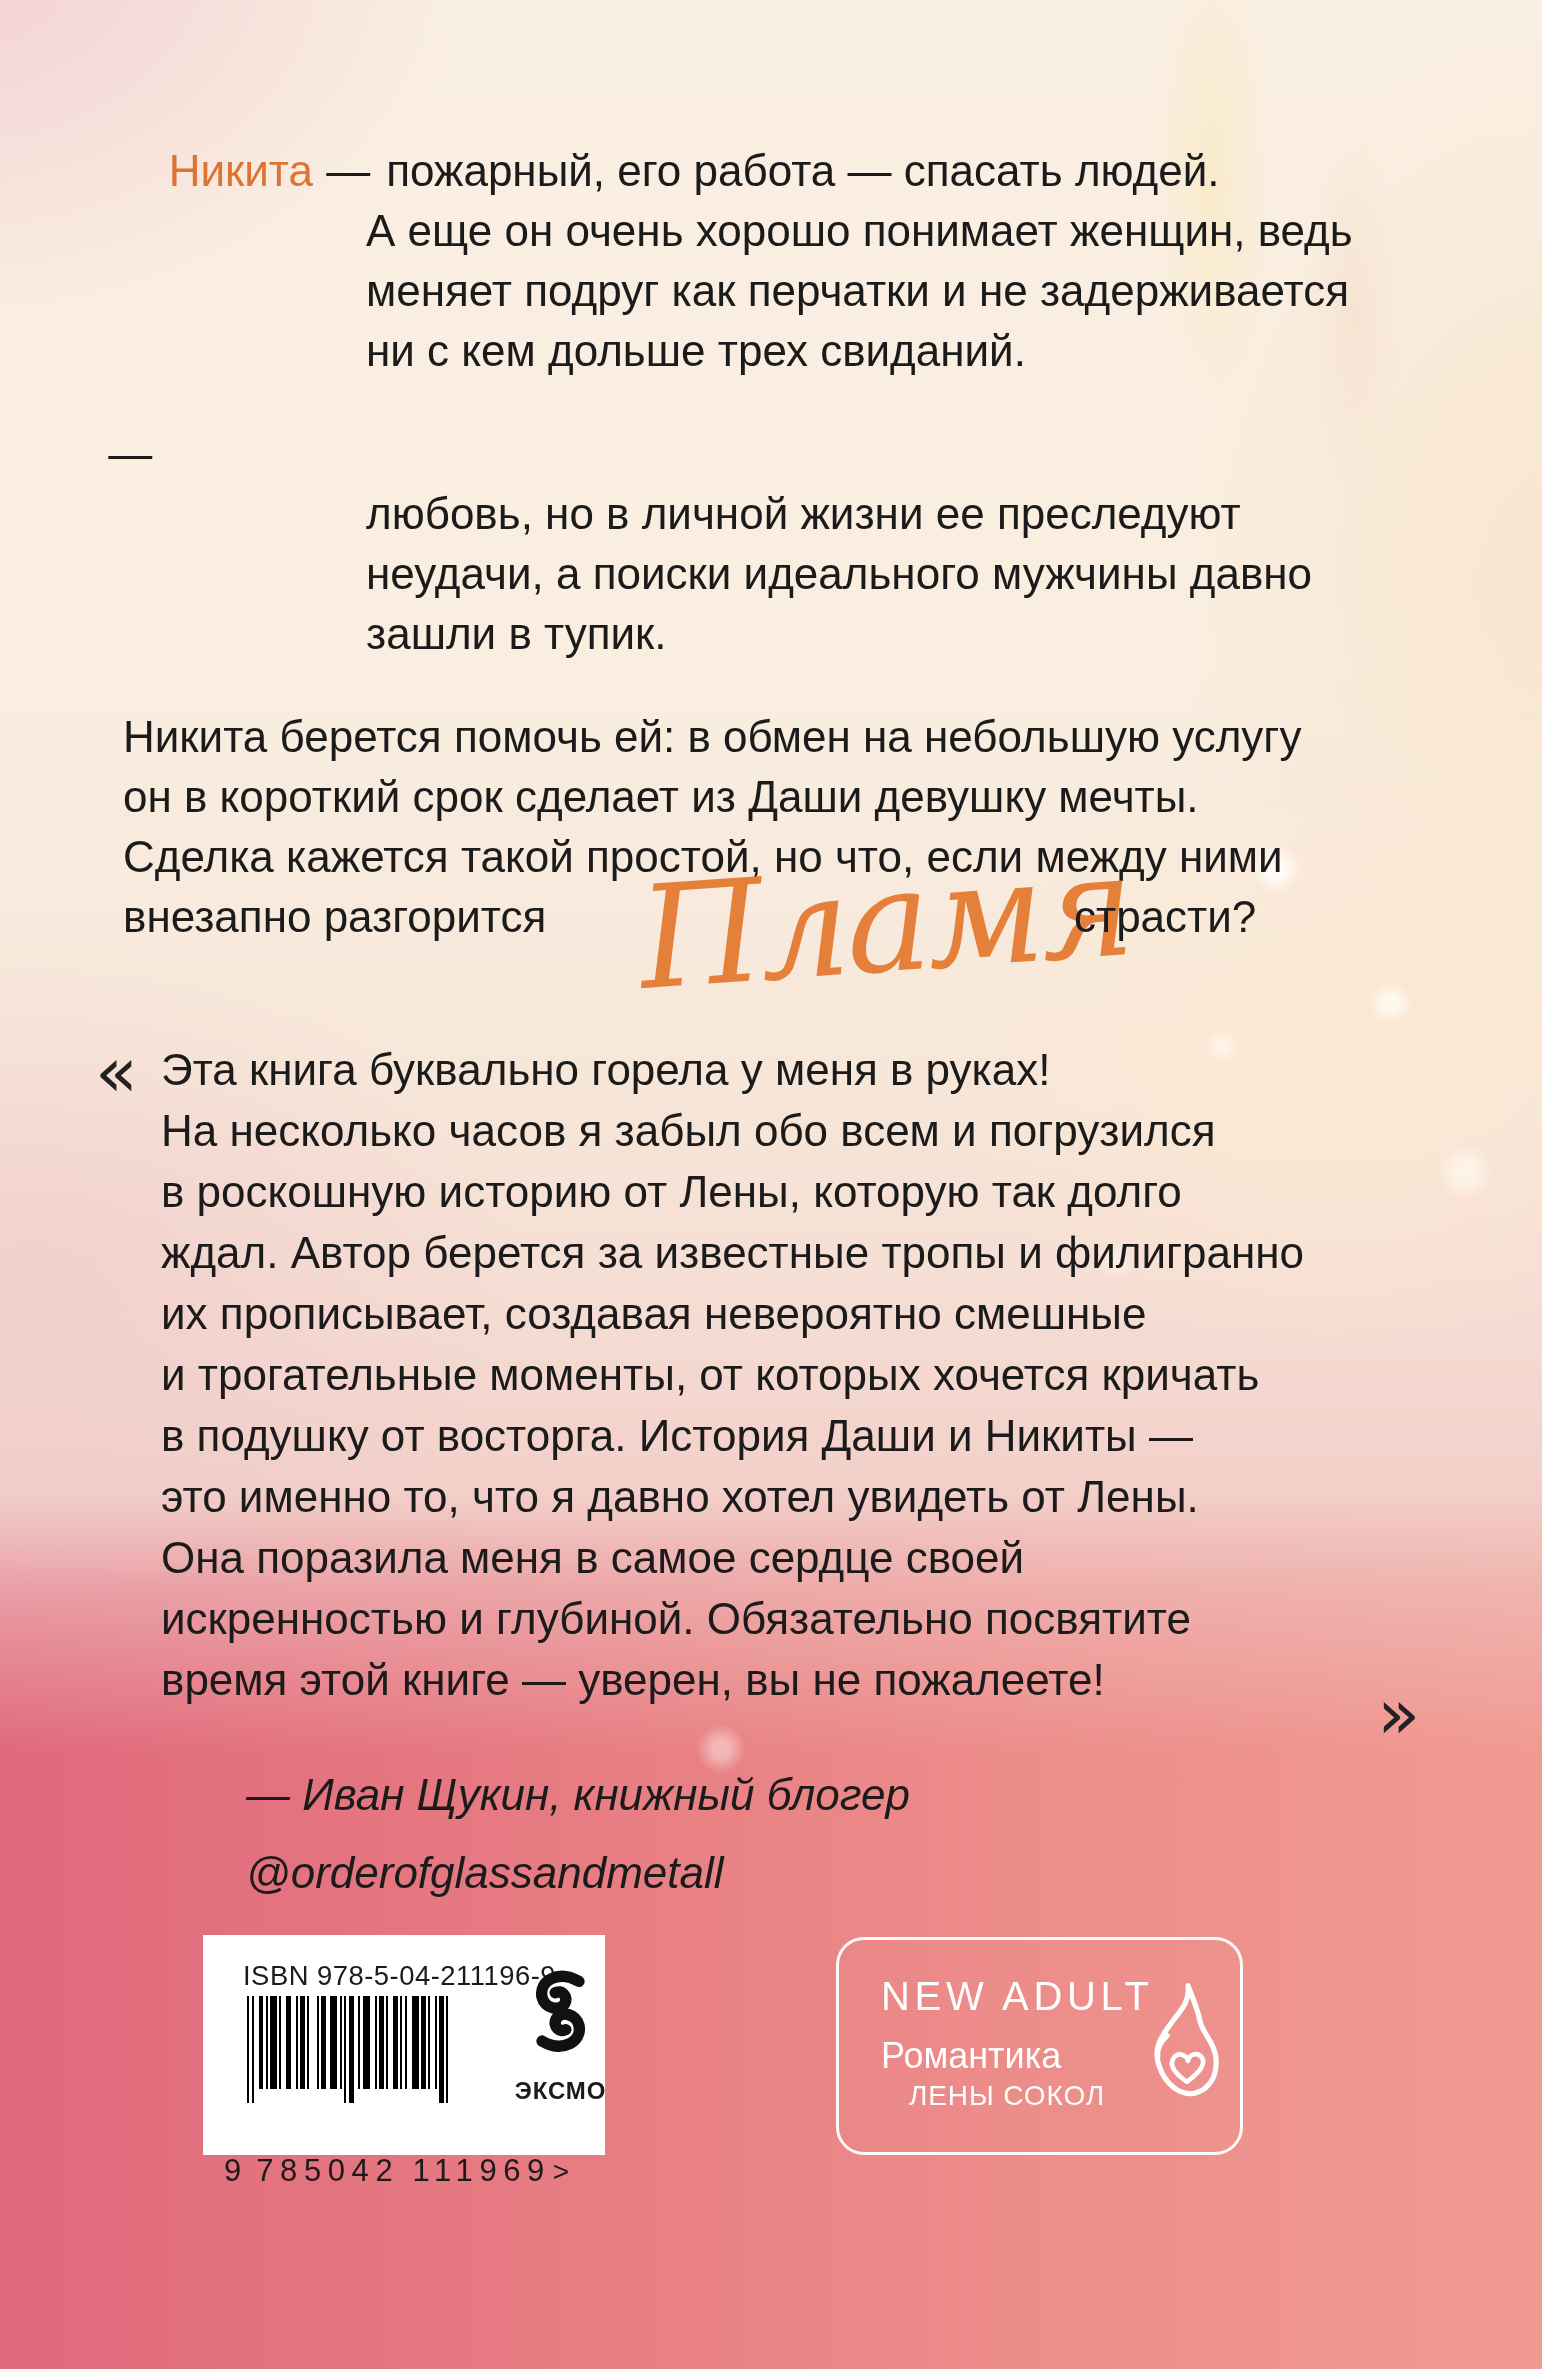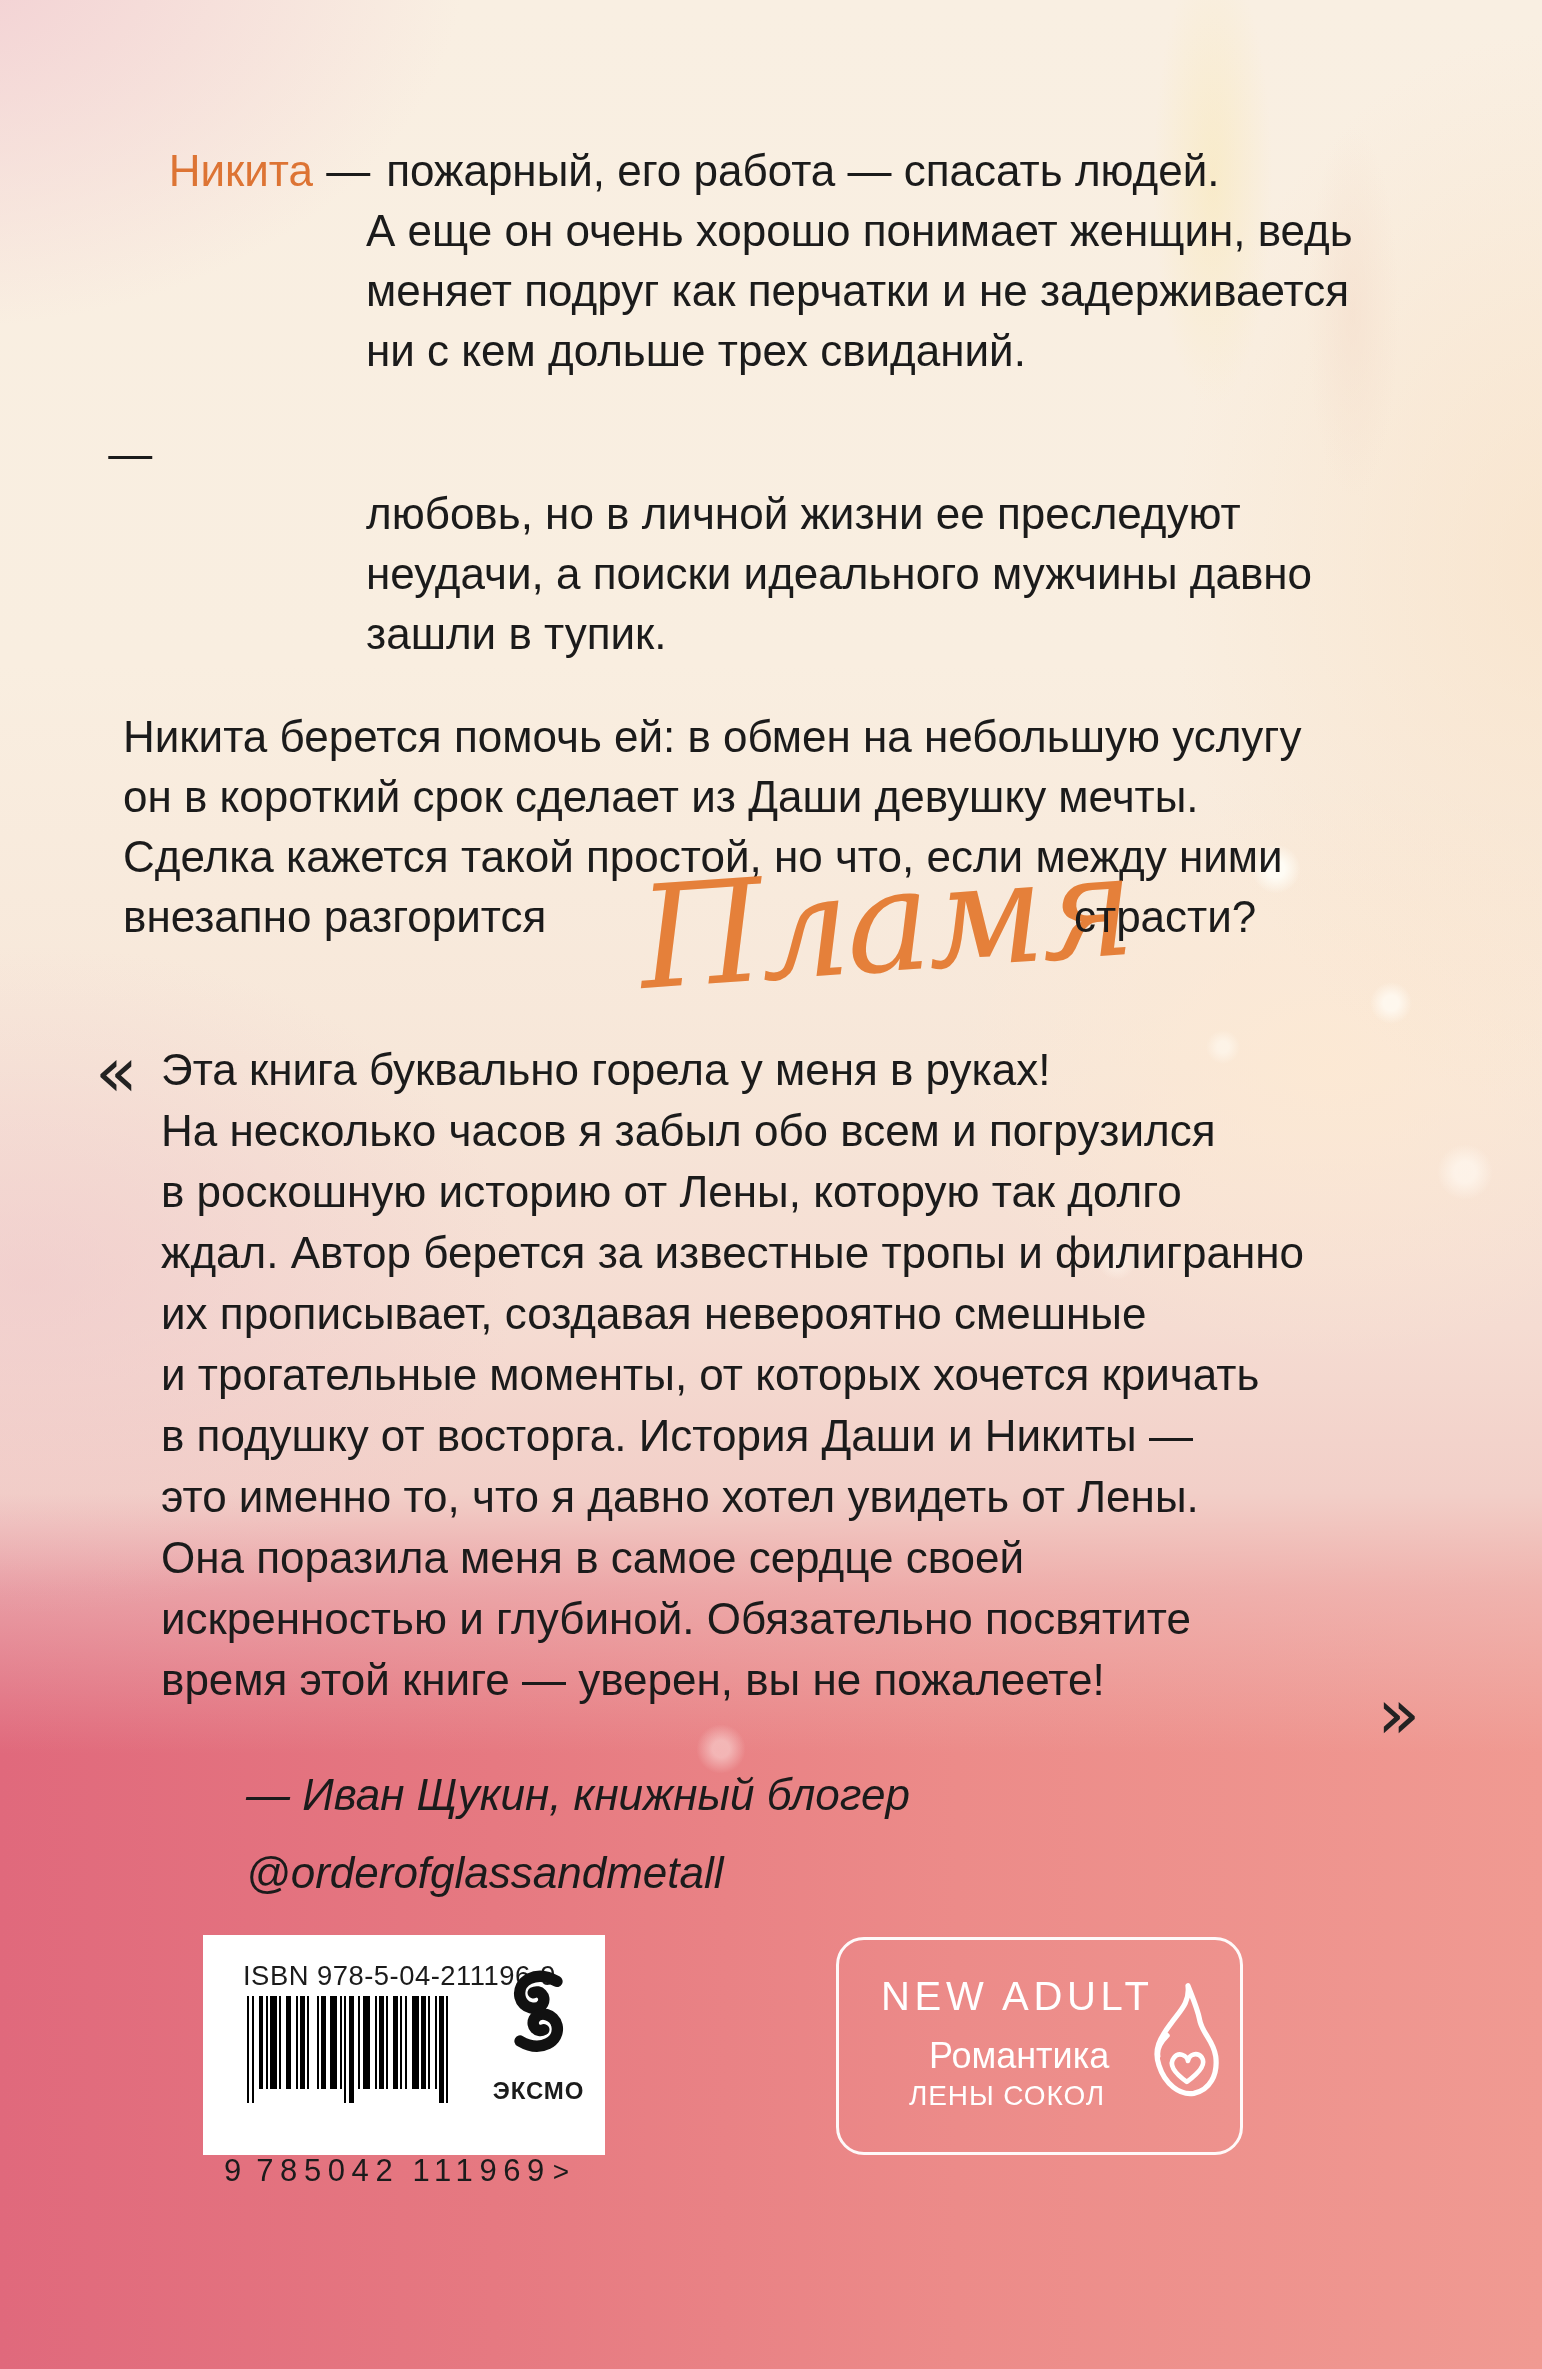--- a/index.html
+++ b/index.html
@@ -66,31 +66,31 @@
   .bar{position:absolute;top:0;height:93px;background:#000;}
   .bar.guard{height:107px;}
   .barcode-digits{
     position:absolute;left:21px;top:218px;width:265px;
     display:flex;align-items:baseline;font-size:31px;
   }
   .bd-lead{margin-right:15px;}
   .bd-g1{letter-spacing:6.6px;margin-right:13.2px;}
   .bd-g2{letter-spacing:6.6px;margin-right:1.9px;}
   .bd-trail{font-size:28px;}
-  .eksmo{position:absolute;left:287px;top:32px;width:97px;text-align:center;}
+  .eksmo{position:absolute;left:309px;top:32px;width:97px;text-align:center;}
   .eksmo svg{display:block;margin:0 auto;width:79px;height:106px;}
   .eksmo-name{font-size:24px;font-weight:bold;letter-spacing:0.9px;margin-top:3.8px;}
   
   .badge{
     position:absolute;left:836px;top:1937px;width:407px;height:218px;
     border:3.8px solid rgba(255,255,255,.95);border-radius:28px;
     box-sizing:border-box;color:#fff;padding-left:36px;
   }
   .badge-line1{position:absolute;left:42px;top:34px;font-size:40px;letter-spacing:4.7px;}
-  .badge-line2{position:absolute;left:42px;top:95px;font-size:36px;margin-left:48px;}
+  .badge-line2{position:absolute;left:42px;top:95px;font-size:36px;}
   .badge-line3{position:absolute;left:50px;top:140px;font-size:28px;letter-spacing:0.9px;margin-left:20px;}
   .flame-icon{position:absolute;right:15px;top:26.5px;width:81px;height:159px;}
 </style>
 </head>
 <body>
 
 <div class="page">
 
   <div class="char-para" style="top:141px;">
     <div class="first-line">

